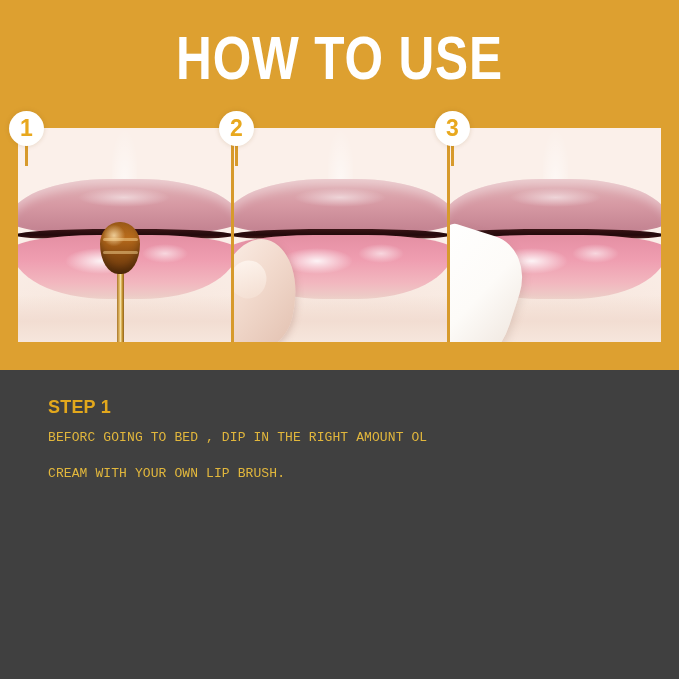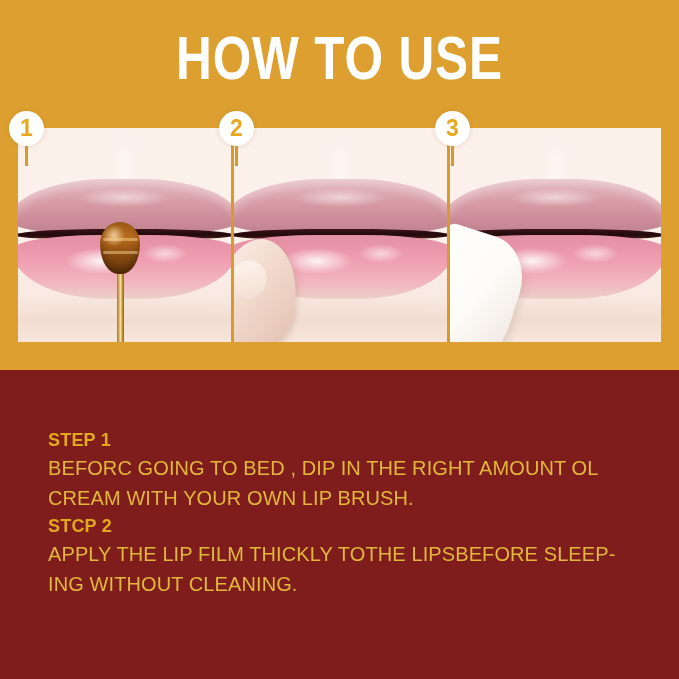--- a/index.html
+++ b/index.html
@@ -11,21 +11,21 @@
     height: 679px;
     background: #ffffff;
     font-family: "Liberation Sans", sans-serif;
     overflow: hidden;
   }
 
   #page {
     position: relative;
     width: 679px;
     height: 679px;
-    background: #7f1d1d;
+    background: #404040;
   }
 
   
   #hero {
     position: absolute;
     left: 0;
     top: 0;
     width: 679px;
     height: 370px;
     background: #dda030;
@@ -253,36 +253,36 @@
     background: #d79a2c;
     z-index: 5;
   }
 
   
   #steps {
     position: absolute;
     left: 48px;
     top: 394px;
     width: 620px;
-    margin-top: 33px;
   }
   .step-title {
     color: #e3a81c;
     font-weight: bold;
     font-size: 18px;
     line-height: 26px;
     letter-spacing: .2px;
   }
   .step-body {
     color: #e2b73c;
     font-weight: normal;
-    font-size: 20px;
-    line-height: 30px;
+    font-size: 13px;
+    line-height: 36px;
     letter-spacing: .1px;
     white-space: pre-line;
+    font-family: Liberation Mono, monospace;
   }
 </style>
 </head>
 <body>
 
 <div id="page">
 
   <div id="hero">
     <div id="title">HOW TO USE</div>
   </div>
@@ -343,24 +343,19 @@
   <div class="badge" style="left:435px; top:111px;">3</div>
 
   <div id="steps">
 
     <div>
       <div class="step-title">STEP 1</div>
       <div class="step-body">BEFORC GOING TO BED , DIP IN THE RIGHT AMOUNT OL
 CREAM WITH YOUR OWN LIP BRUSH.</div>
     </div>
 
+
     <div>
-      <div class="step-title">STCP 2</div>
-      <div class="step-body">APPLY THE LIP FILM THICKLY TOTHE LIPSBEFORE SLEEP-
-ING WITHOUT CLEANING.</div>
-    </div>
-
-    <div>
     </div>
 
   </div>
 
 </div>
 
 </body></html>

